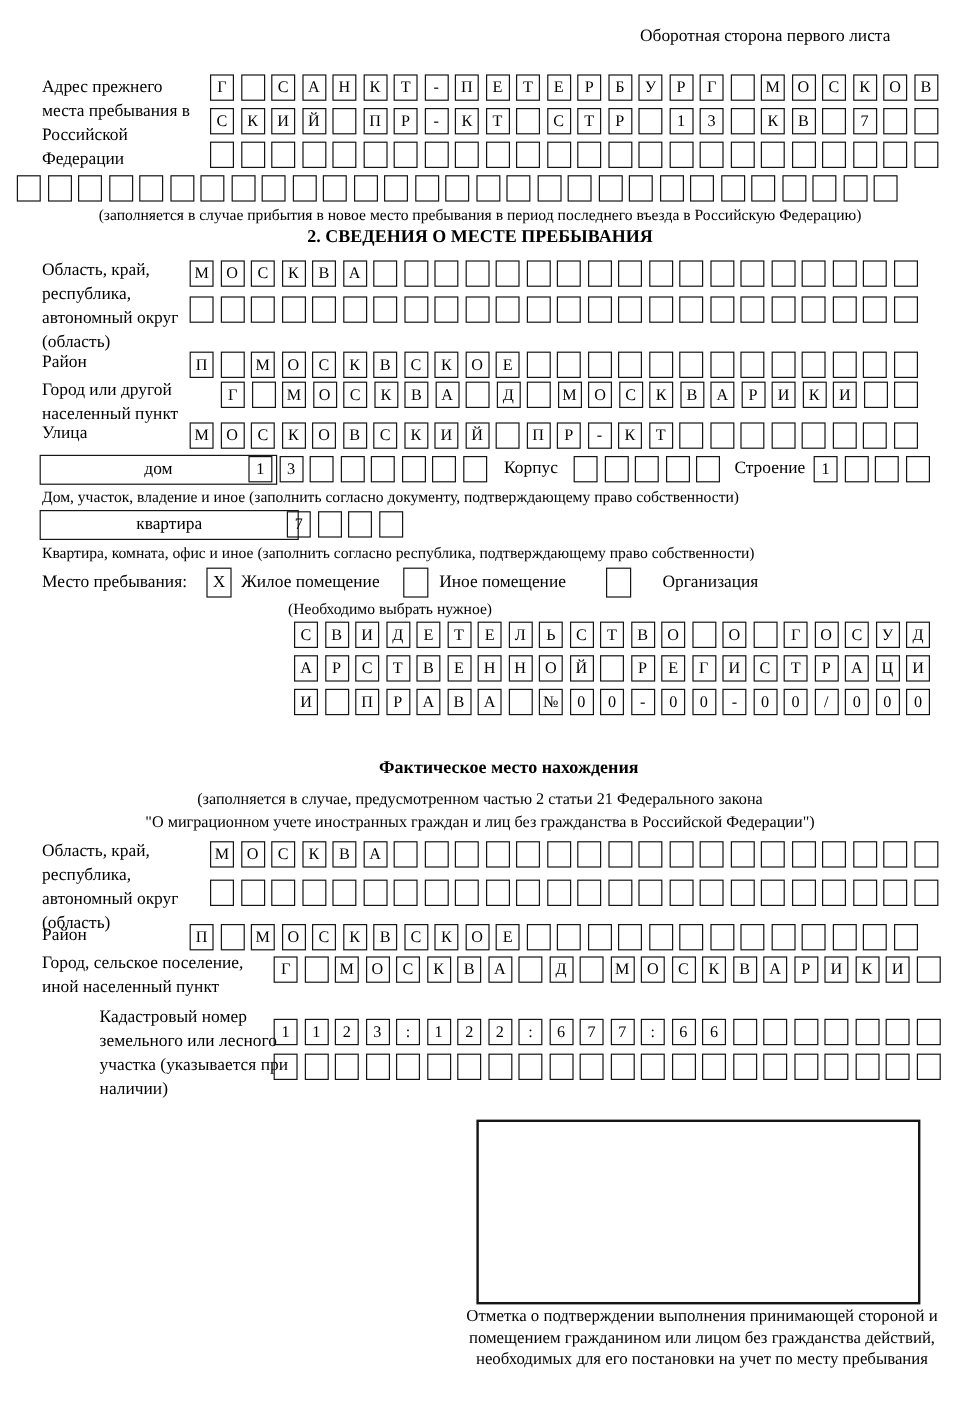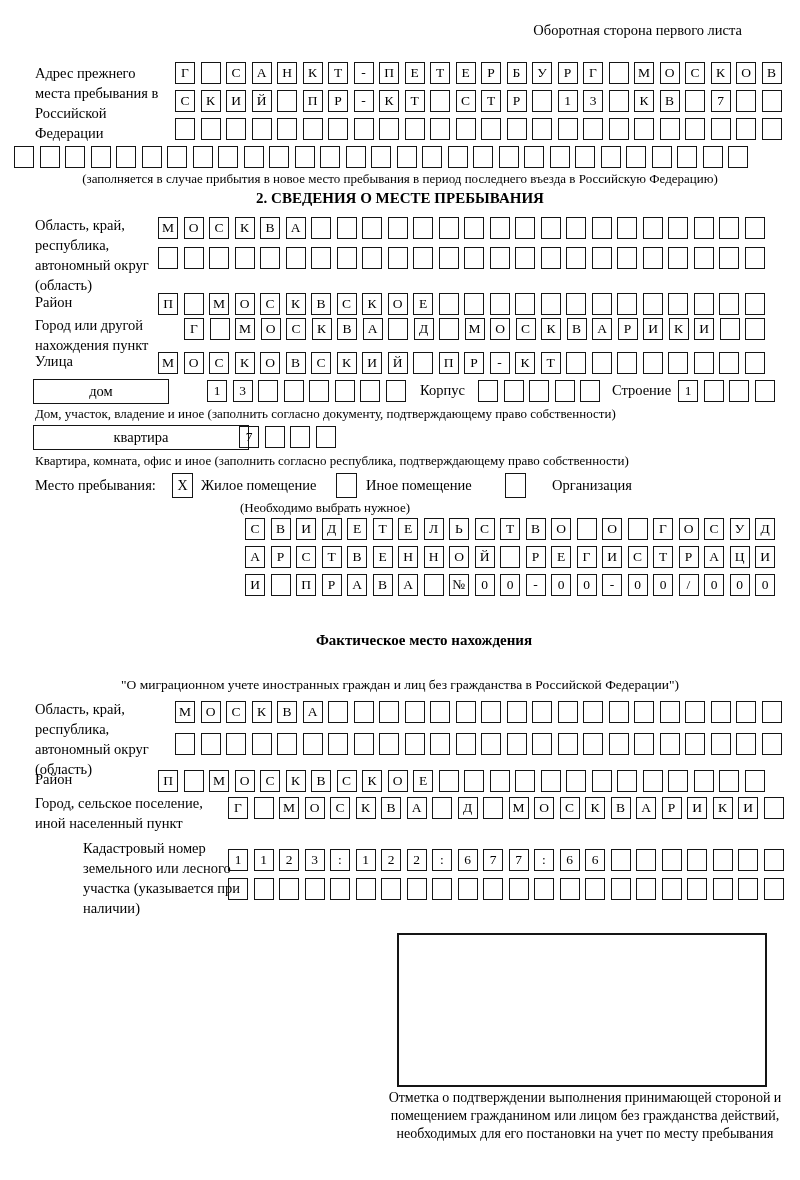--- a/index.html
+++ b/index.html
@@ -224,21 +224,21 @@
       <span class="cell"></span>
       <span class="cell"></span>
       <span class="cell"></span>
       <span class="cell"></span>
       <span class="cell"></span>
       <span class="cell"></span>
       <span class="cell"></span>
       <span class="cell"></span>
     </div>
 
-  <div class="lbl" style="left:35px;top:315px;width:140px;">Город или другой нахождения пункт</div>
+  <div class="lbl" style="left:35px;top:315px;width:140px;">Город или другой населенный пункт</div>
   <div class="boxrow" style="left:184px;top:318px;">
       <span class="cell">Г</span>
       <span class="cell"></span>
       <span class="cell">М</span>
       <span class="cell">О</span>
       <span class="cell">С</span>
       <span class="cell">К</span>
       <span class="cell">В</span>
       <span class="cell">А</span>
       <span class="cell"></span>
@@ -279,21 +279,21 @@
       <span class="cell"></span>
       <span class="cell"></span>
       <span class="cell"></span>
       <span class="cell"></span>
       <span class="cell"></span>
       <span class="cell"></span>
       <span class="cell"></span>
       <span class="cell"></span>
     </div>
 
-  <div class="widebox" style="left:33px;top:379px;width:136px;">дом</div>
+  <div class="widebox" style="left:33px;top:379px;width:198px;">дом</div>
   <div class="boxrow" style="left:207px;top:380px;">
       <span class="cell">1</span>
       <span class="cell">3</span>
       <span class="cell"></span>
       <span class="cell"></span>
       <span class="cell"></span>
       <span class="cell"></span>
       <span class="cell"></span>
       <span class="cell"></span>
     </div>
@@ -396,20 +396,21 @@
       <span class="cell">-</span>
       <span class="cell">0</span>
       <span class="cell">0</span>
       <span class="cell">/</span>
       <span class="cell">0</span>
       <span class="cell">0</span>
       <span class="cell">0</span>
     </div>
 
   <div class="title" style="top:632px;padding-left:24px;">Фактическое место нахождения</div>
+  <div class="cap-center" style="top:658px;font-size:13.5px;">(заполняется в случае, предусмотренном частью 2 статьи 21 Федерального закона</div>
   <div class="cap-center" style="top:677px;font-size:13.5px;">"О миграционном учете иностранных граждан и лиц без гражданства в Российской Федерации")</div>
 
   <div class="lbl" style="left:35px;top:699px;width:140px;">Область, край, республика, автономный округ (область)</div>
   <div class="boxrow" style="left:175px;top:701px;">
       <span class="cell">М</span>
       <span class="cell">О</span>
       <span class="cell">С</span>
       <span class="cell">К</span>
       <span class="cell">В</span>
       <span class="cell">А</span>

